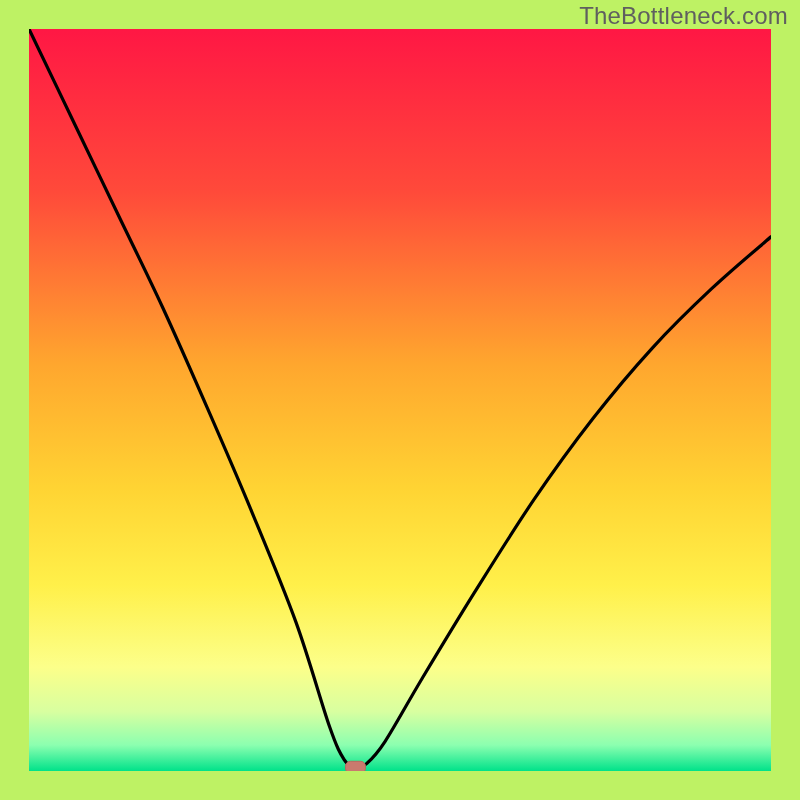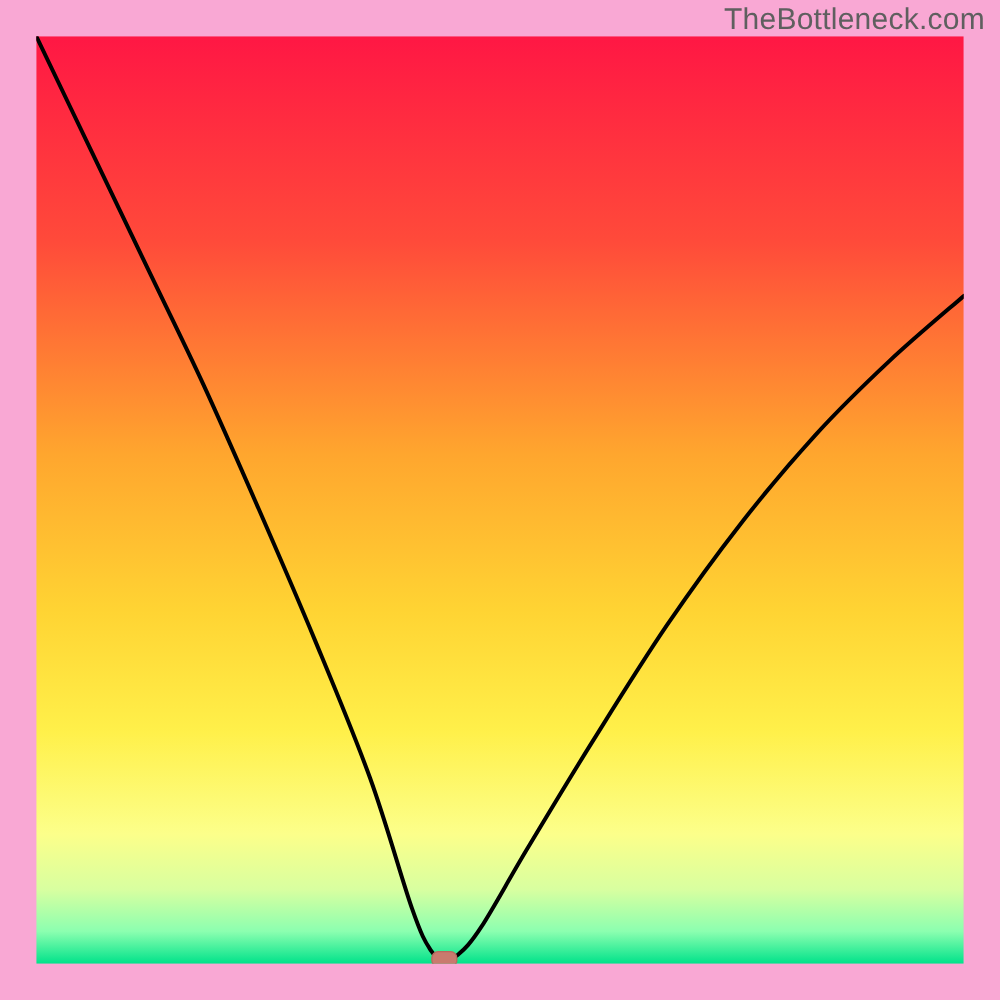--- a/index.html
+++ b/index.html
@@ -8,21 +8,21 @@
     background: #000;
     width: 800px;
     height: 800px;
     overflow: hidden;
     font-family: Arial, Helvetica, sans-serif;
   }
   .frame {
     position: relative;
     width: 800px;
     height: 800px;
-    background: #f9a8d4;
+    background: #bef264;
   }
   .watermark {
     position: absolute;
     top: 2px;
     right: 12px;
     color: #5f5f5f;
     font-size: 24px;
     font-weight: 400;
     letter-spacing: 0.2px;
     z-index: 20;

